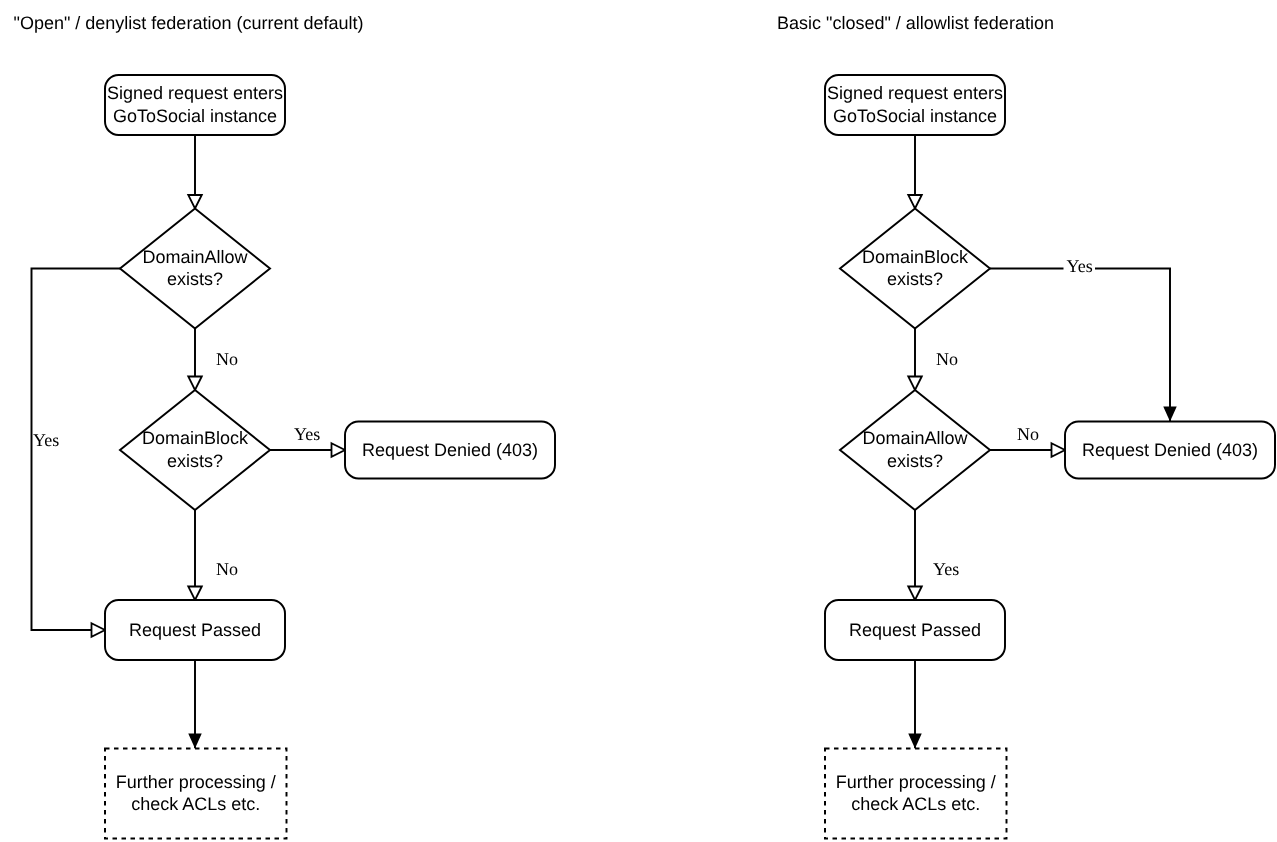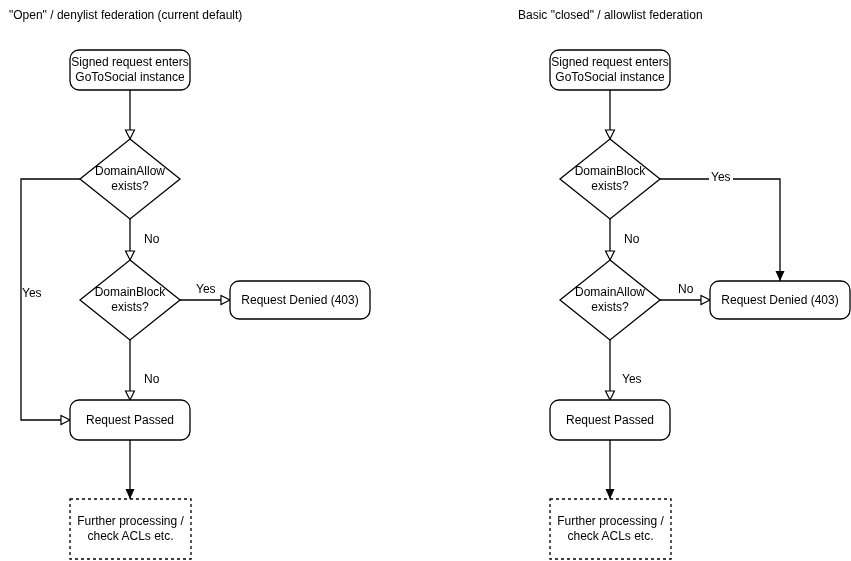--- a/index.html
+++ b/index.html
@@ -27,20 +27,21 @@
     justify-content:center;
     align-items:center;
     text-align:center;
   }
   .node-lbl span { display:block; white-space:nowrap; }
   .edge-lbl {
     position:absolute;
     font-size:12px;
     line-height:12px;
     white-space:nowrap;
+    font-family:Liberation Serif, serif;
   }
   .on-line {
     background:#ffffff;
     padding:0 2px;
   }
 </style>
 </head>
 <body>
 
 <div class="canvas">

